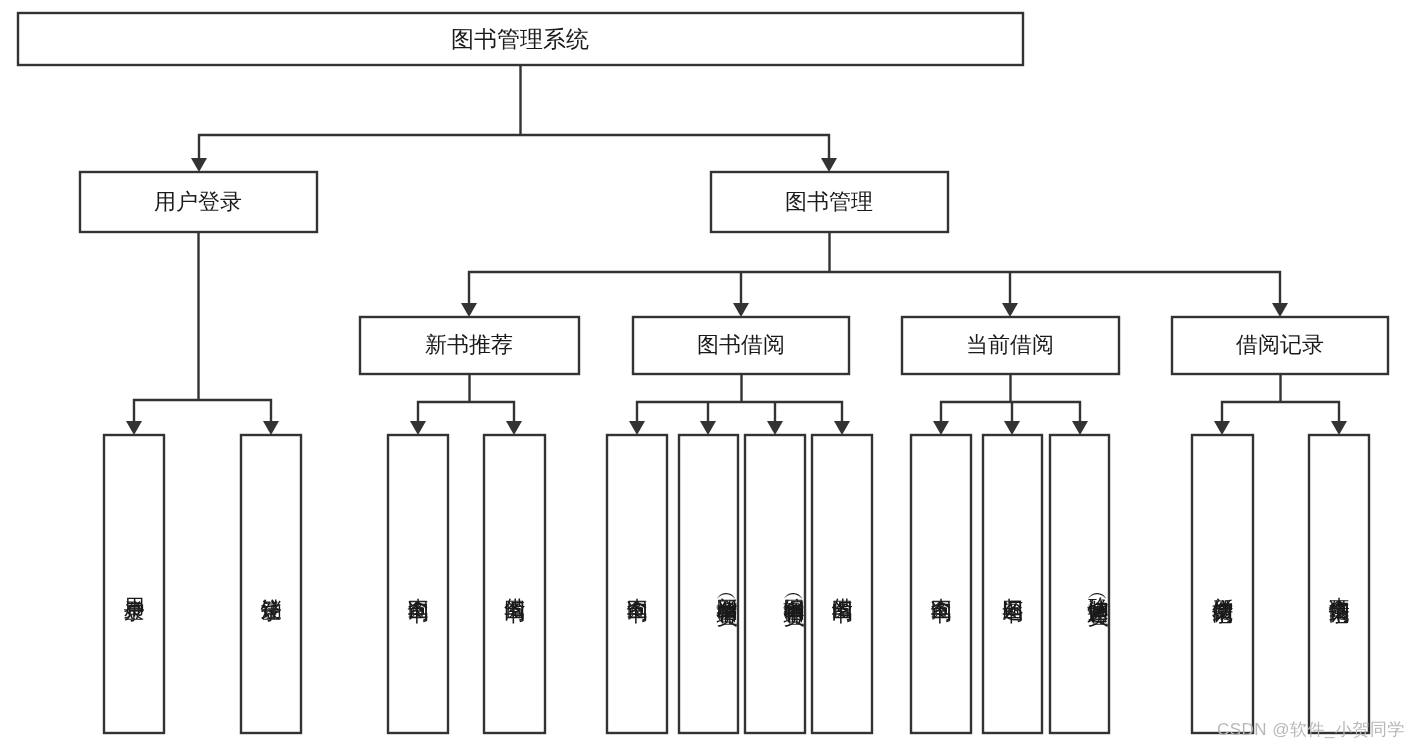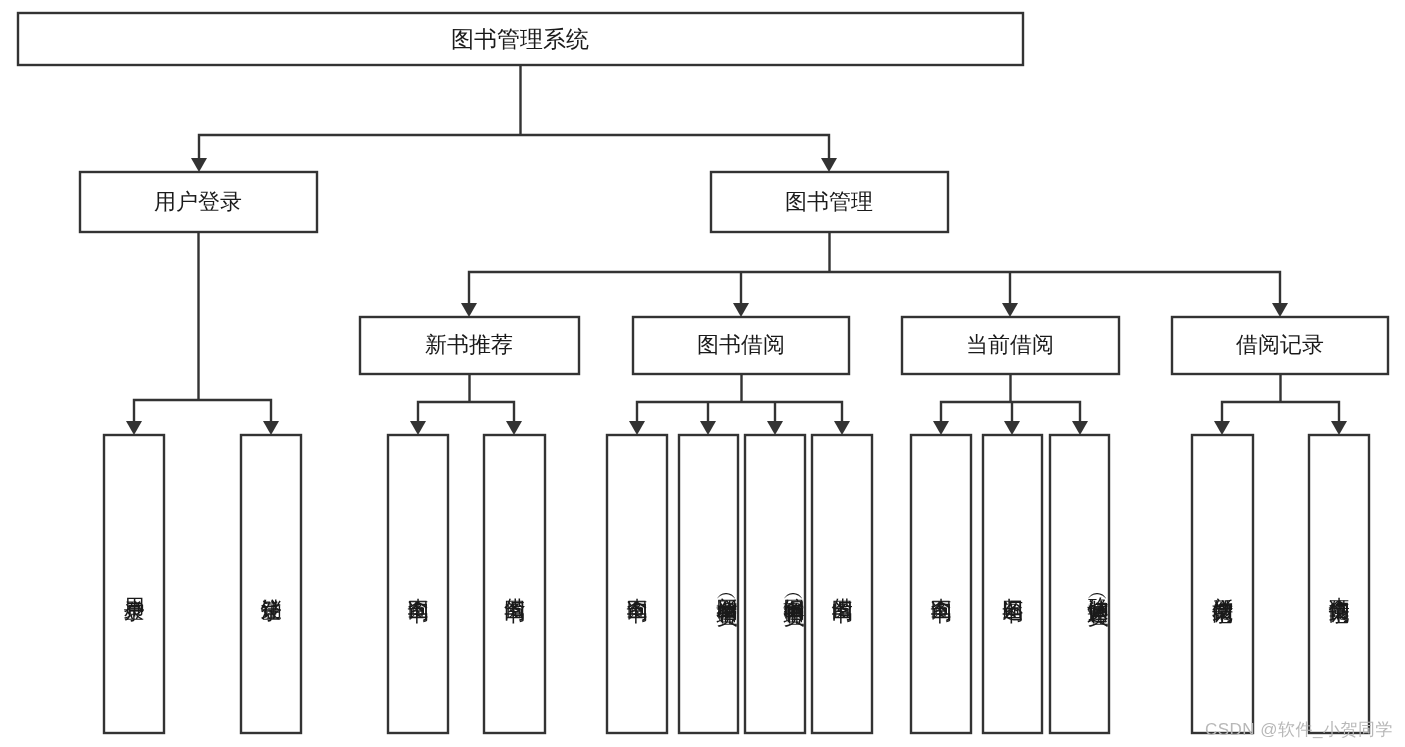--- a/index.html
+++ b/index.html
@@ -62,21 +62,21 @@
     letter-spacing: 1.5px;
     display: flex;
     align-items: center;
     justify-content: center;
     text-align: center;
     pointer-events: none;
     white-space: nowrap;
   }
   .watermark {
     position: absolute;
-    right: 12px;
+    right: 0;
     bottom: 6px;
     font-family: "Liberation Sans", "DejaVu Sans", sans-serif;
     font-size: 17px;
     color: #b8b8b8;
     letter-spacing: 0.5px;
     user-select: none;
   }
 </style>
 </head>
 <body>

